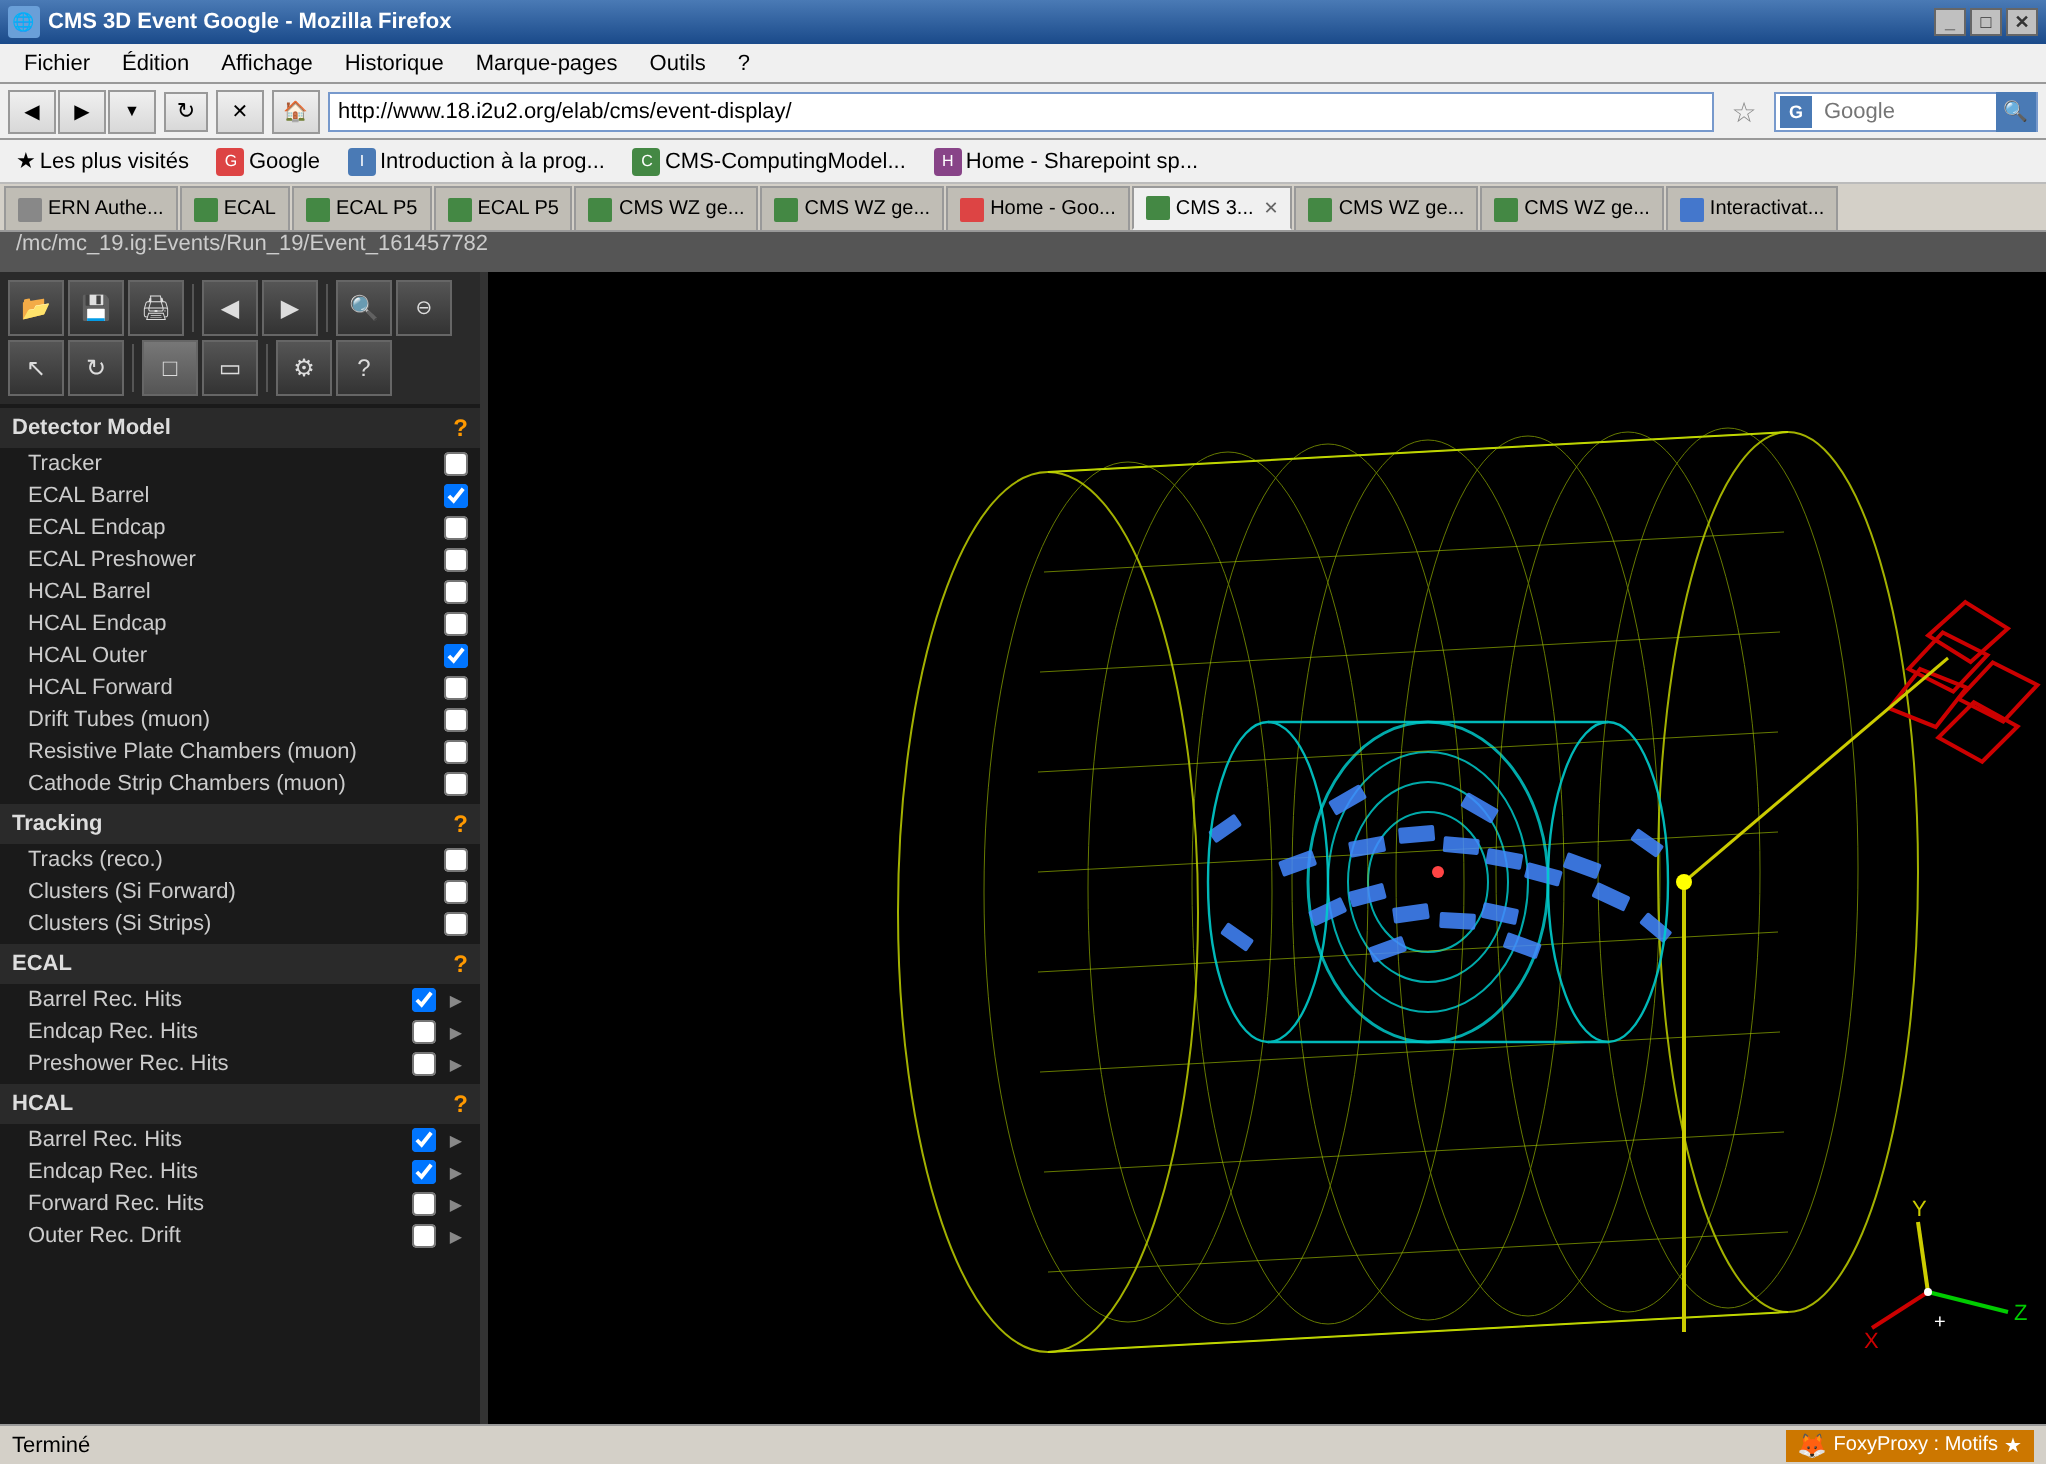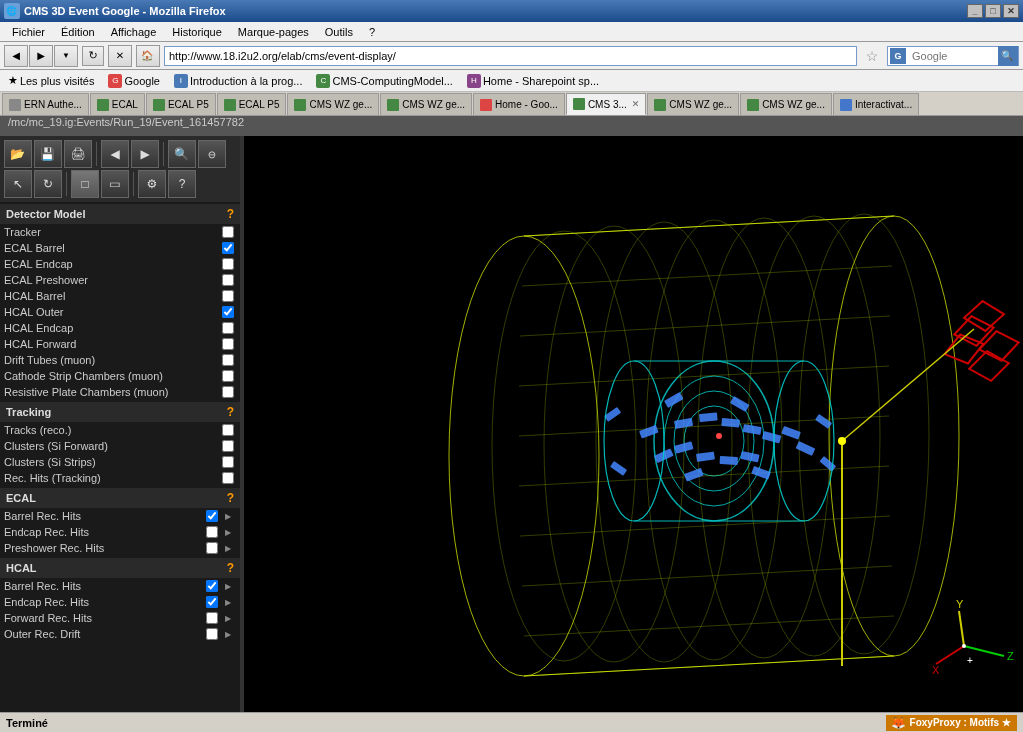--- a/index.html
+++ b/index.html
@@ -158,21 +158,21 @@
       margin-top: 2px;
     }
     .section-header .help-btn {
       color: #f90;
       font-size: 12px;
       cursor: pointer;
     }
     .sidebar-item {
       display: flex;
       align-items: center;
-      padding: 2px 6px 2px 4px;
+      padding: 2px 6px 2px 14px;
       font-size: 11px;
       color: #ccc;
       gap: 4px;
     }
     .sidebar-item label { flex: 1; cursor: pointer; }
     .sidebar-item input[type=checkbox] { width: 12px; height: 12px; }
     .arrow-btn {
       width: 12px;
       height: 12px;
       display: flex;
@@ -200,21 +200,20 @@
     
     .status-bar {
       background: #d4d0c8;
       height: 20px;
       display: flex;
       align-items: center;
       justify-content: space-between;
       padding: 0 6px;
       font-size: 11px;
       border-top: 1px solid #999;
-      font-weight: bold;
     }
     .status-right {
       display: flex;
       align-items: center;
       gap: 4px;
     }
     .foxproxy-badge {
       background: #cc7700;
       color: white;
       padding: 1px 6px;
@@ -394,63 +393,59 @@
     </div>
     <div class="sidebar-item">
       <label>ECAL Preshower</label>
       <input type="checkbox" style="">
     </div>
     <div class="sidebar-item">
       <label>HCAL Barrel</label>
       <input type="checkbox" style="">
     </div>
     <div class="sidebar-item">
+      <label>HCAL Endcap</label>
+      <input type="checkbox" style="">
+    </div>
+    <div class="sidebar-item">
       <label>HCAL Outer</label>
       <input type="checkbox" checked="" style="">
     </div>
     <div class="sidebar-item">
-      <label>HCAL Endcap</label>
-      <input type="checkbox" style="">
-    </div>
-    <div class="sidebar-item">
       <label>HCAL Forward</label>
       <input type="checkbox" style="">
     </div>
     <div class="sidebar-item">
       <label>Drift Tubes (muon)</label>
       <input type="checkbox" style="">
     </div>
     <div class="sidebar-item">
+      <label>Resistive Plate Chambers (muon)</label>
+      <input type="checkbox" style="">
+    </div>
+    <div class="sidebar-item">
       <label>Cathode Strip Chambers (muon)</label>
-      <input type="checkbox" style="">
-    </div>
-    <div class="sidebar-item">
-      <label>Resistive Plate Chambers (muon)</label>
       <input type="checkbox" style="">
     </div>
 
     <div class="section-header">
       <span>Tracking</span>
       <span class="help-btn">?</span>
     </div>
 
     <div class="sidebar-item">
       <label>Tracks (reco.)</label>
       <input type="checkbox" style="">
     </div>
     <div class="sidebar-item">
       <label>Clusters (Si Forward)</label>
       <input type="checkbox" style="">
     </div>
     <div class="sidebar-item">
       <label>Clusters (Si Strips)</label>
-      <input type="checkbox" style="">
-    </div>
-    <div class="sidebar-item">
-      <label>Rec. Hits (Tracking)</label>
       <input type="checkbox" style="">
     </div>
 
     <div class="section-header">
       <span>ECAL</span>
       <span class="help-btn">?</span>
     </div>
 
     <div class="sidebar-item">
       <label>Barrel Rec. Hits</label>

